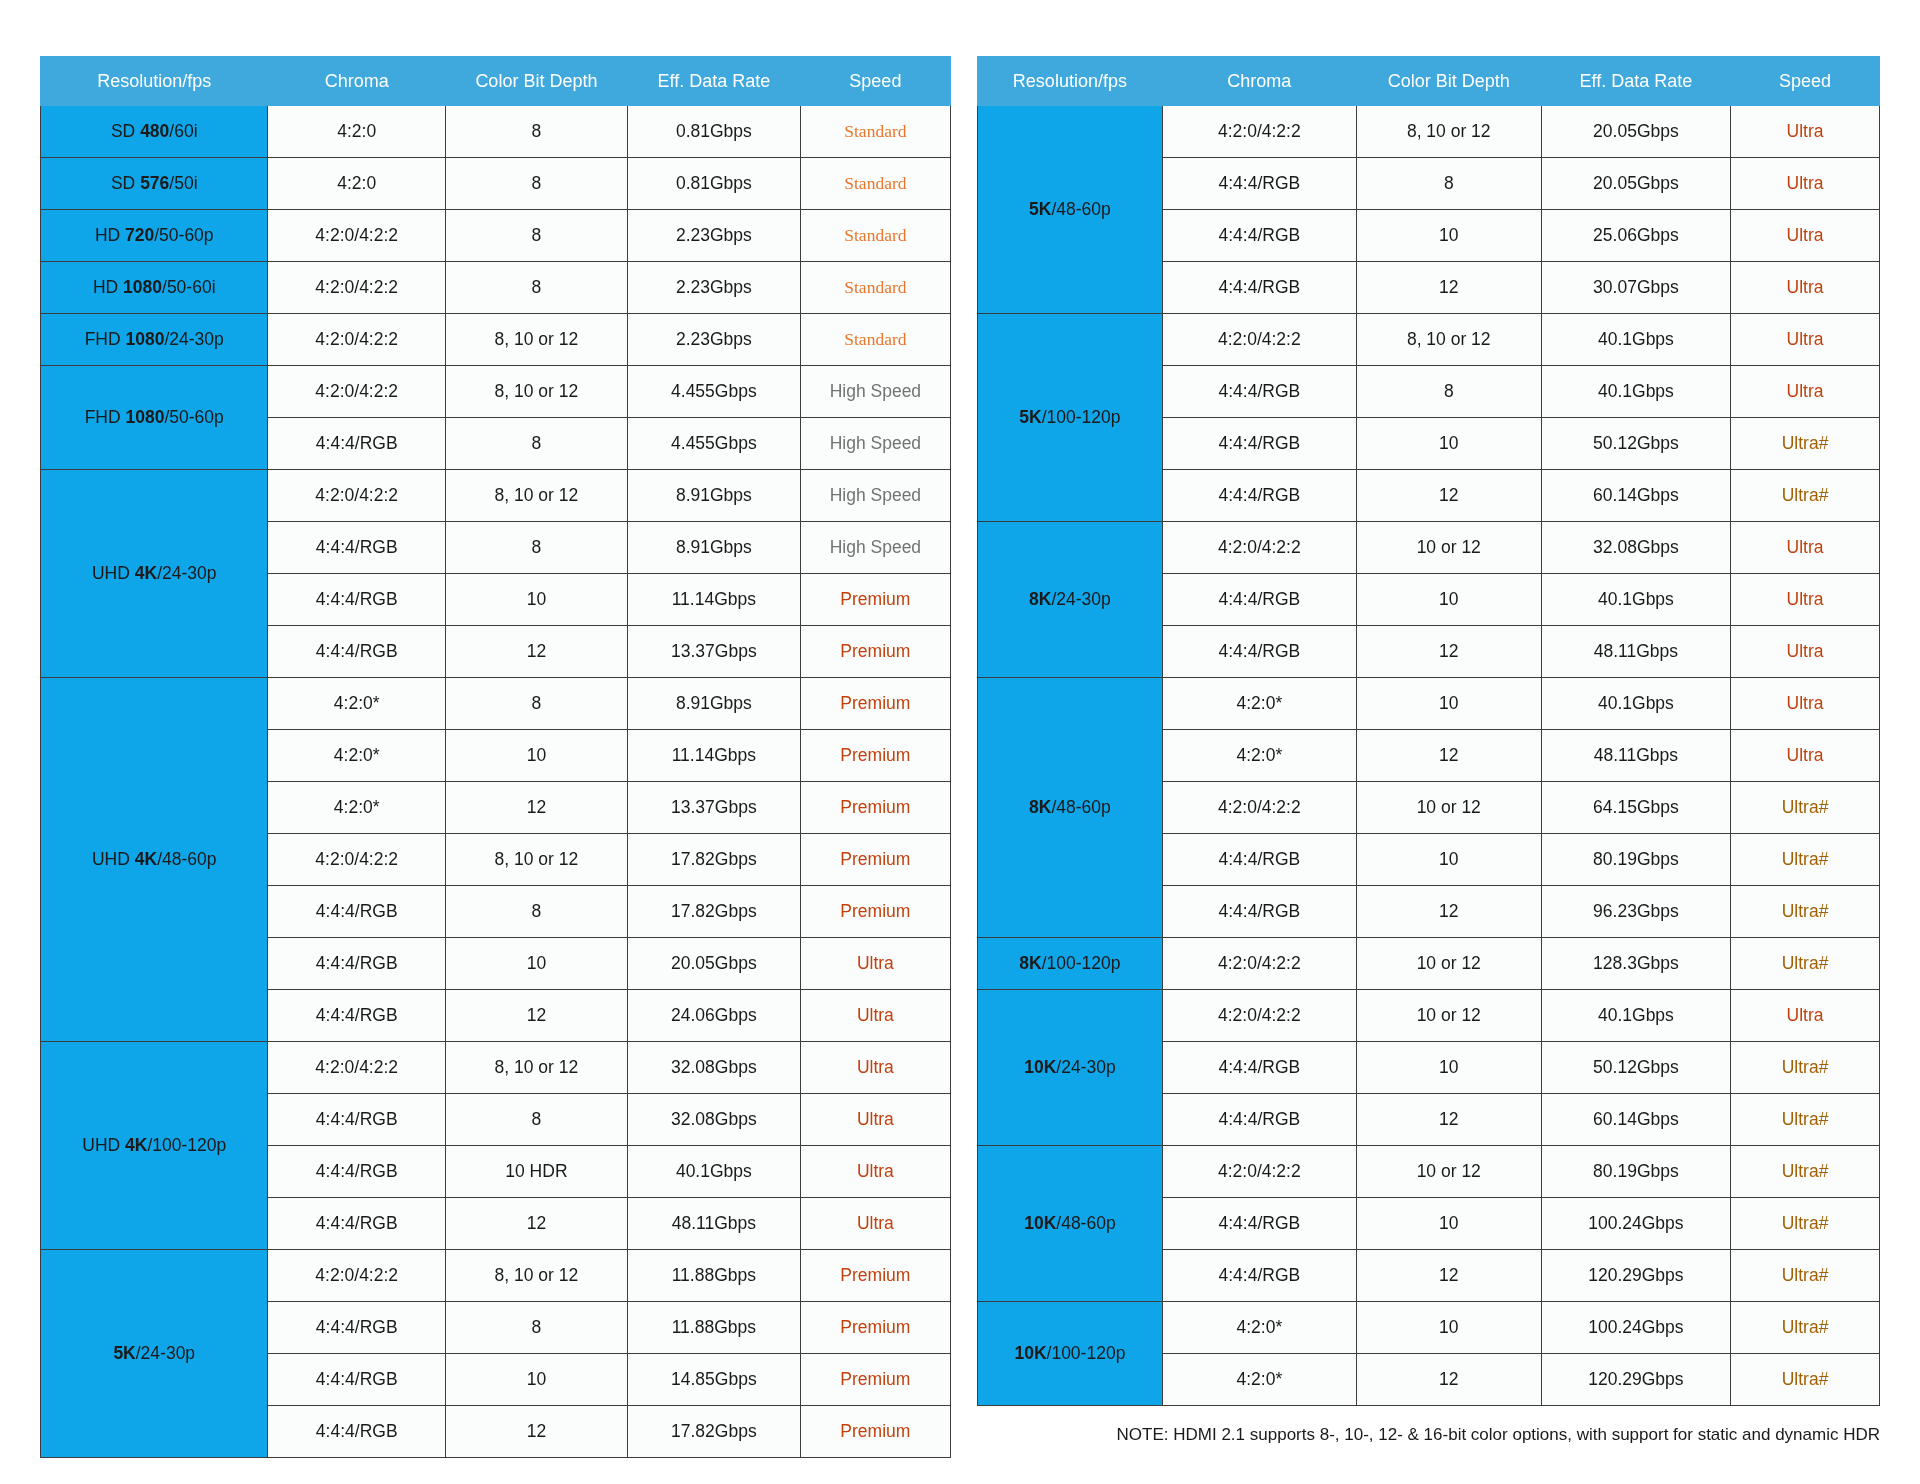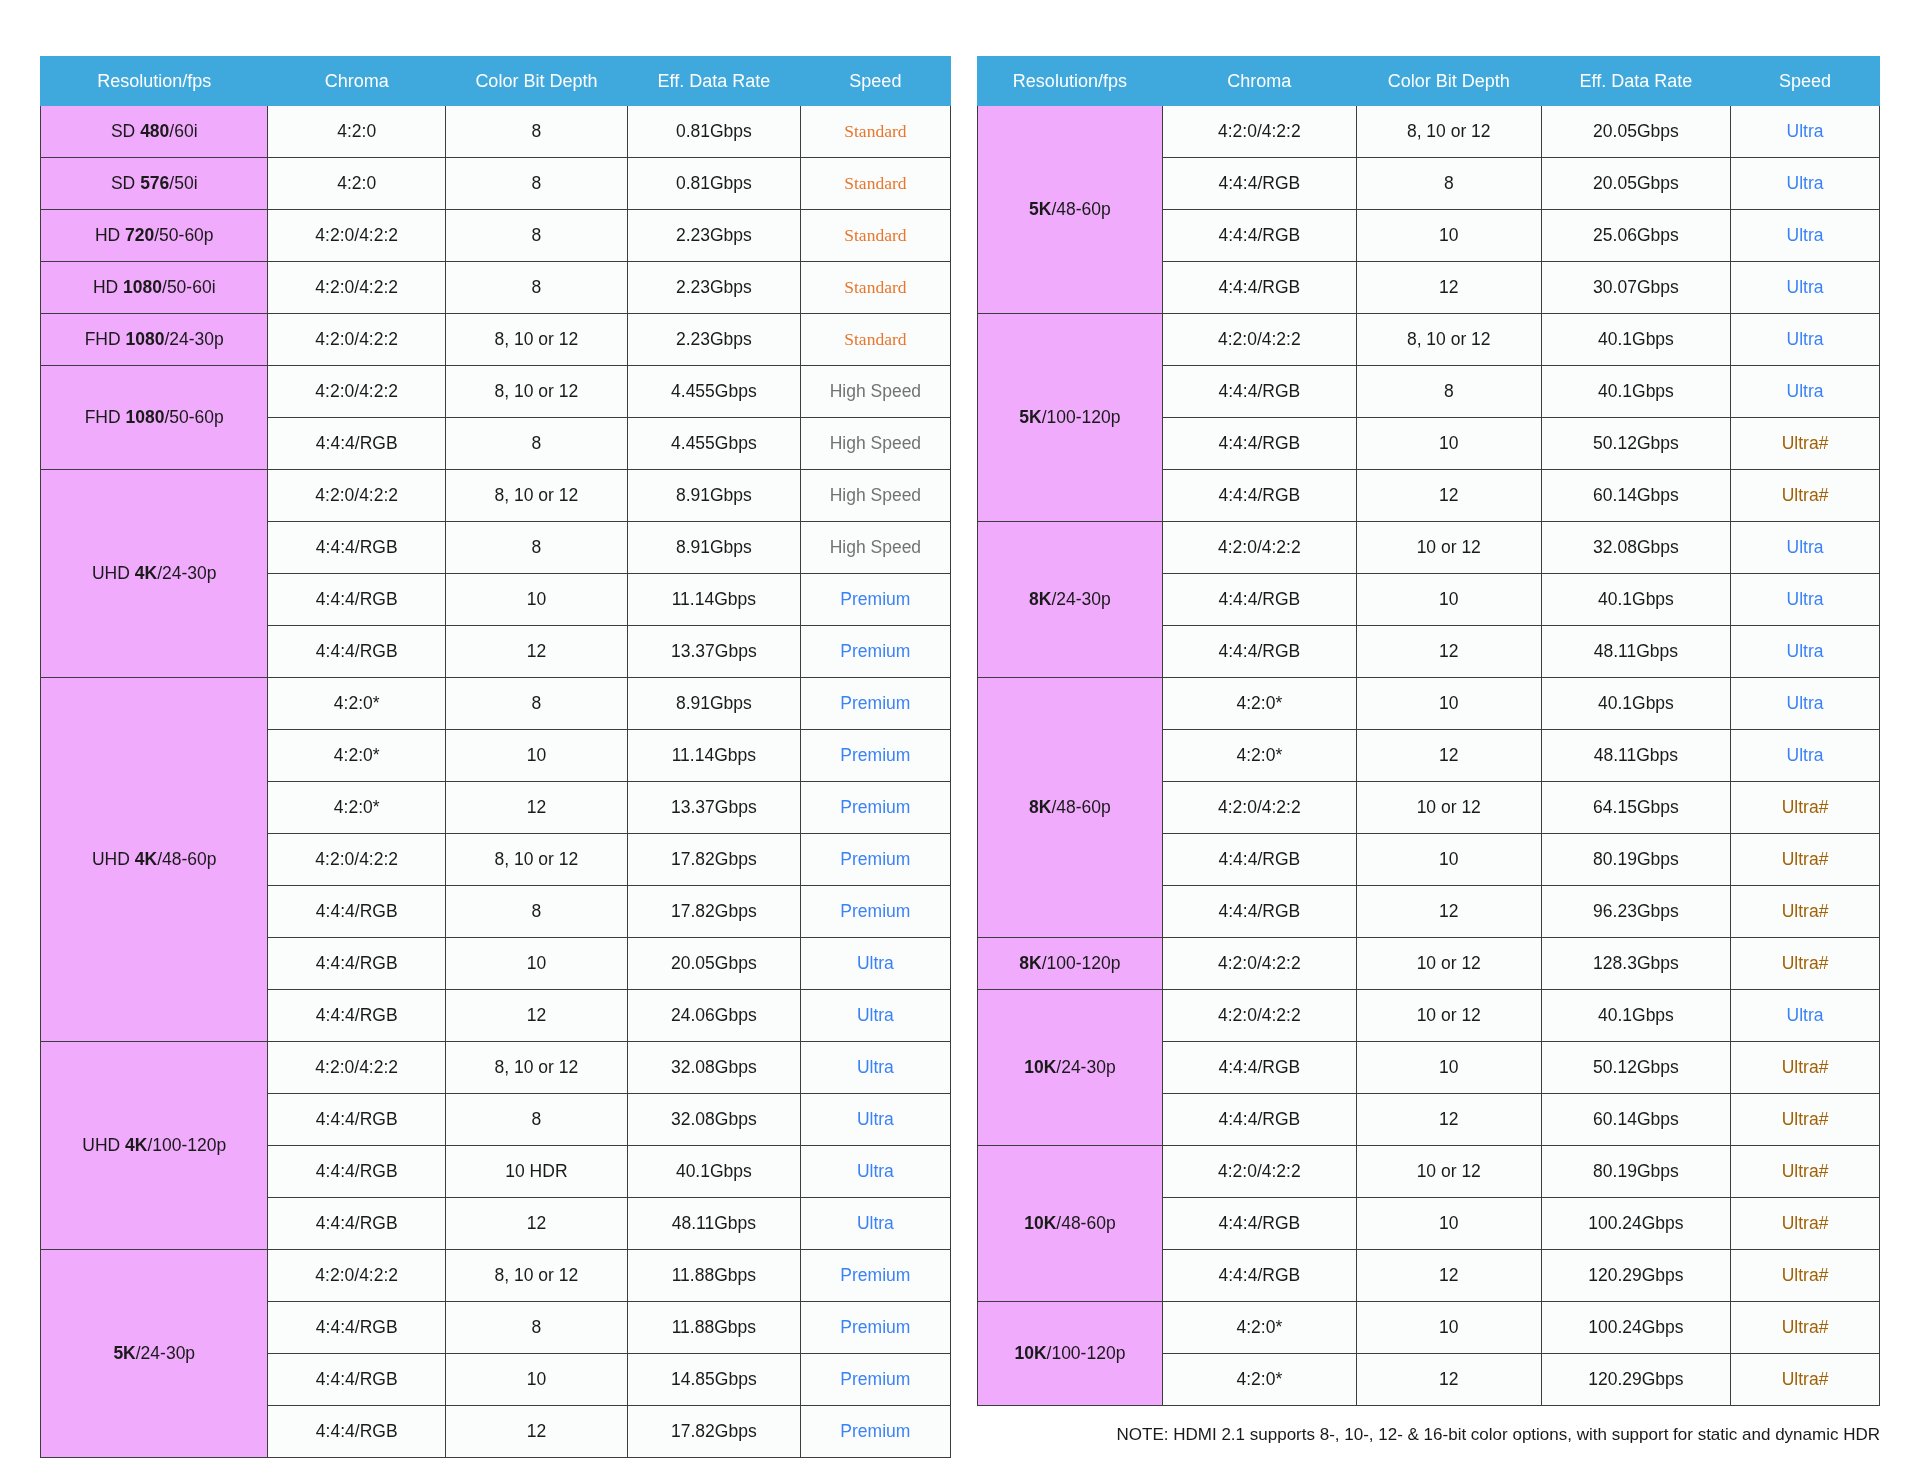--- a/index.html
+++ b/index.html
@@ -48,26 +48,26 @@
   }
   thead th {
     background: #3fa9dd;
     color: #ffffff;
     font-weight: normal;
     font-size: 18px;
     height: 48px;
     border: 1px solid #3fa9dd;
   }
   td.res {
-    background: #f0abfc;
+    background: #0ea5e9;
   }
   .speed-standard { color: #e8762c; font-family: Liberation Serif, serif; }
   .speed-high { color: #737373; }
   .speed-ultra-hash { color: #a16207; }
-  .speed-plain { color: #3b82f6; text-align: center; }
+  .speed-plain { color: #c2410c; text-align: center; }
 
   b { font-weight: bold; }
 
   .footnotes {
     margin-top: 14px;
     text-align: right;
     font-size: 17px;
     line-height: 1.75;
     color: #1a1a1a;
   }

